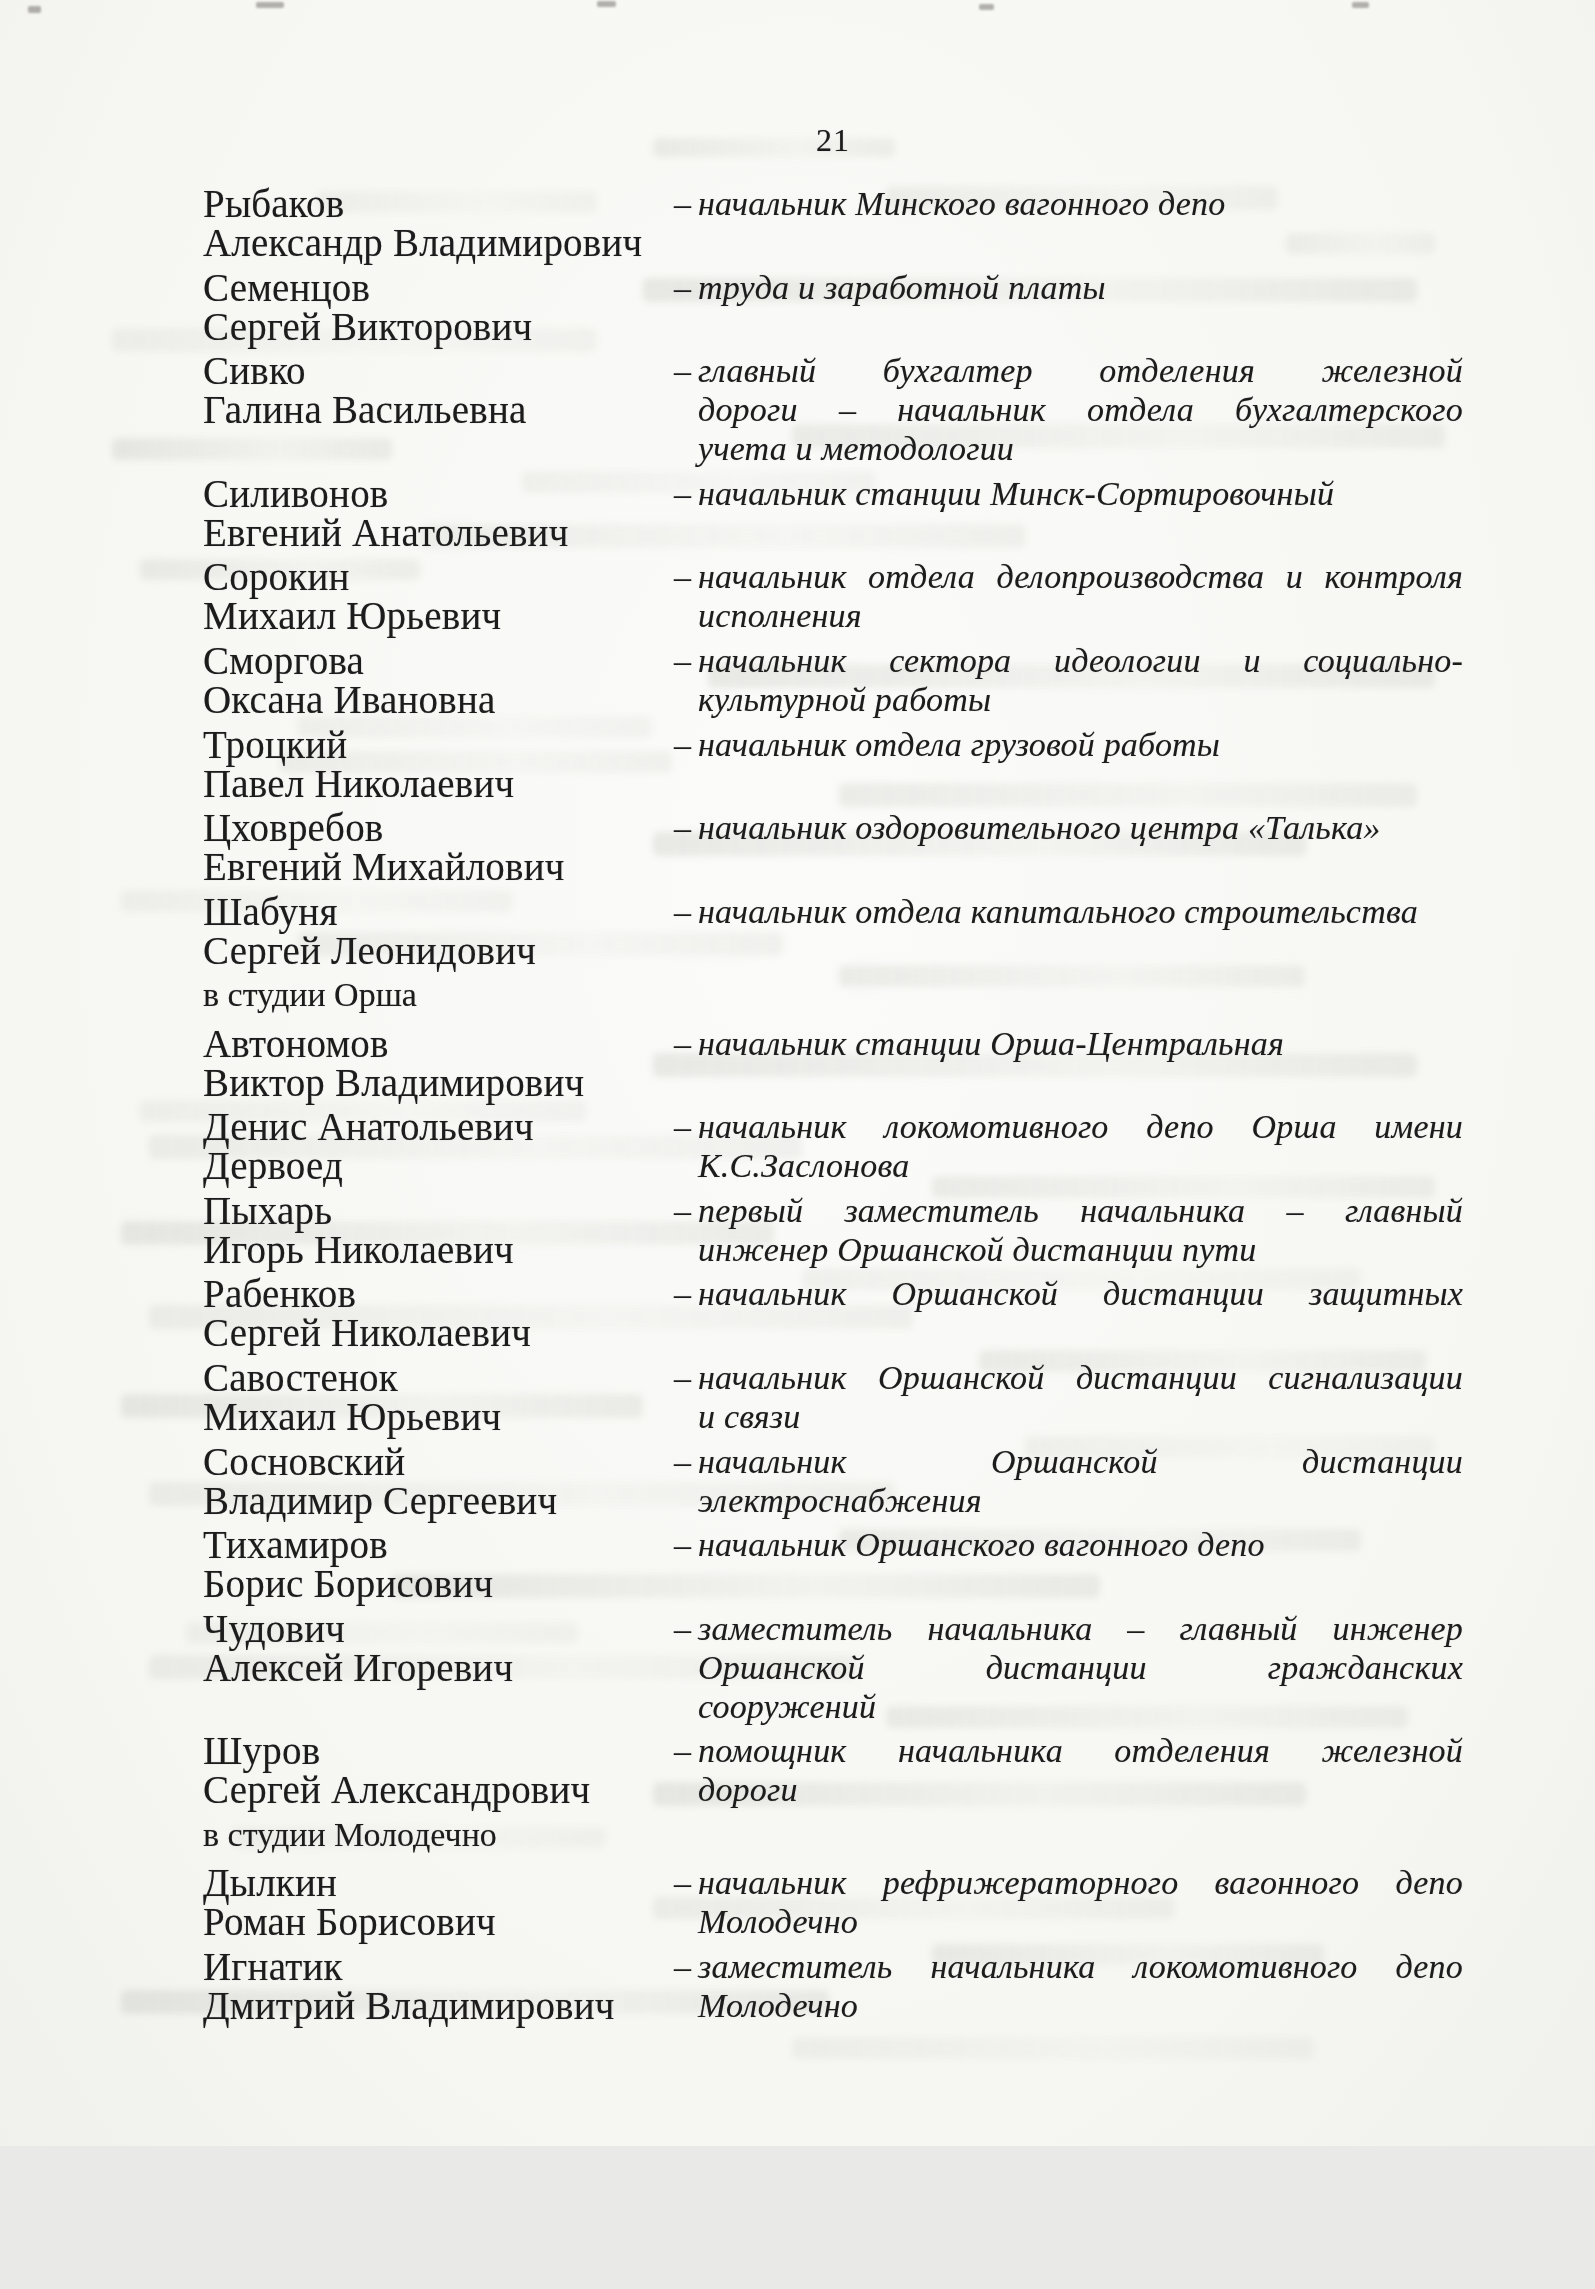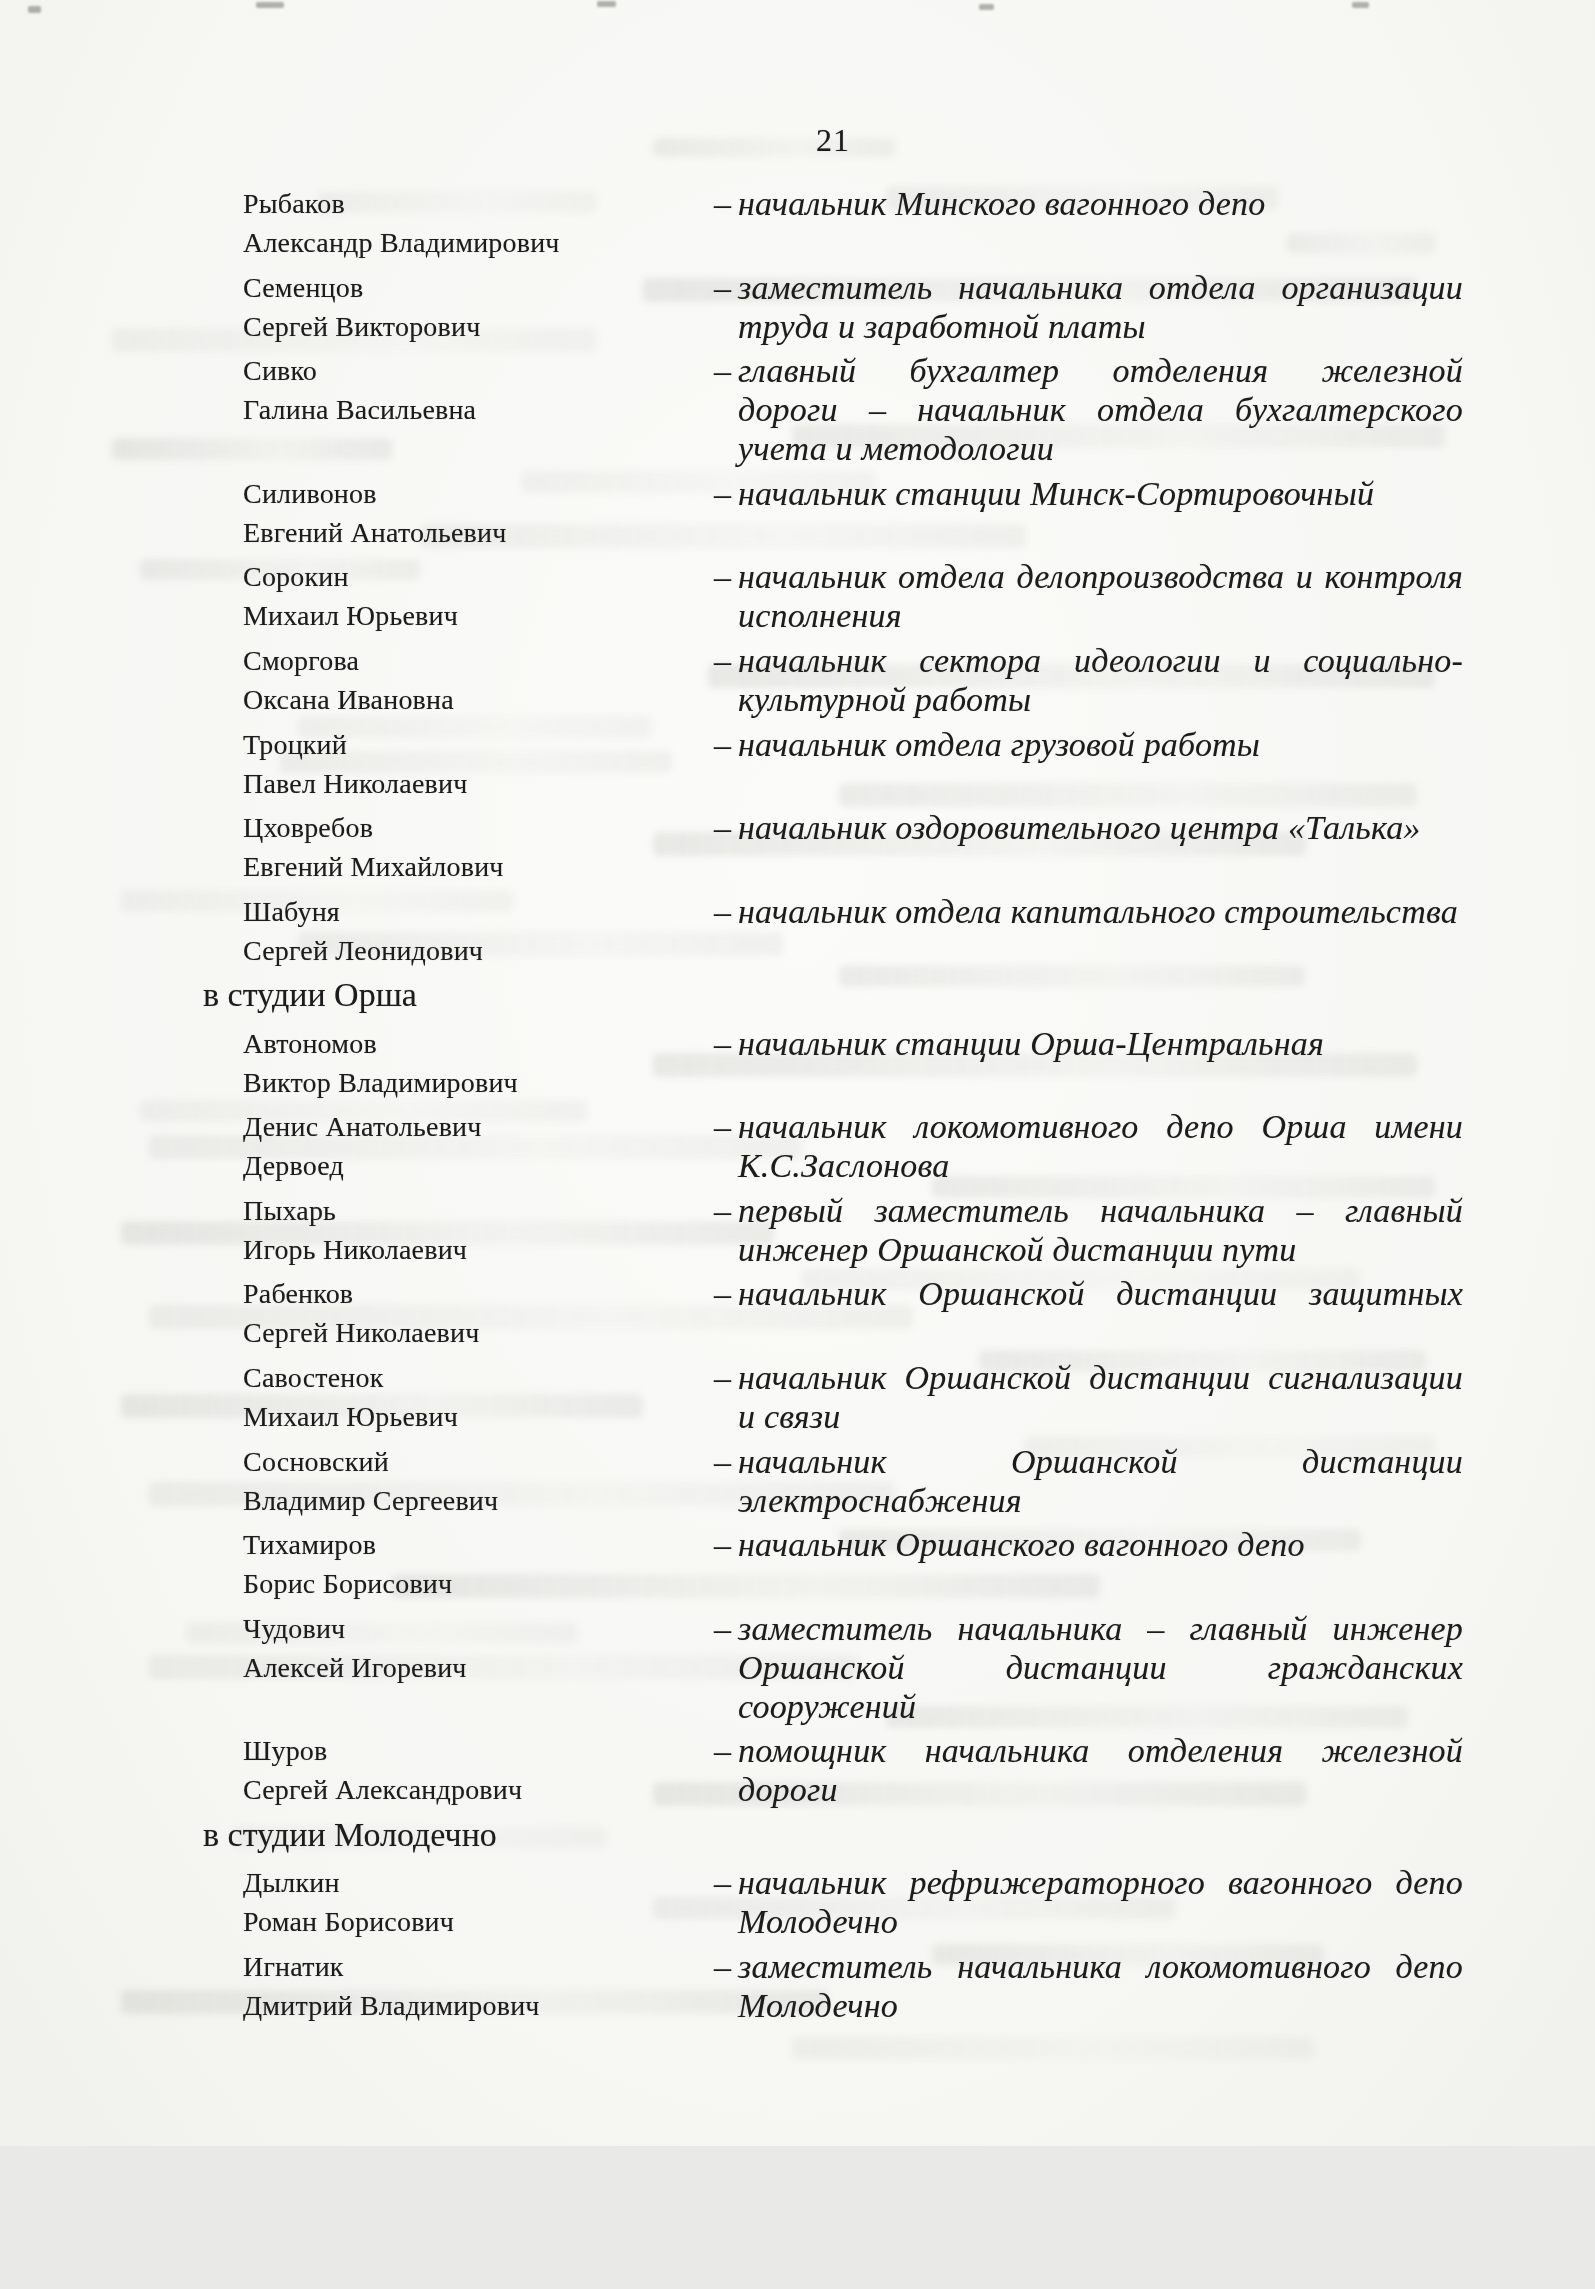--- a/index.html
+++ b/index.html
@@ -43,24 +43,23 @@
     text-shadow:0 0 0.9px rgba(25,25,25,0.4);
   }
   .entry {
     display:flex;
     margin-bottom:5.6px;
     text-shadow:0 0 0.9px rgba(25,25,25,0.35);
   }
   .names {
     flex:none;
     width:471px;
-    font-size:28px;
+    font-size:39px;
     line-height:39px;
     letter-spacing:0.2px;
-    margin-left:40px;
   }
   .position {
     flex:1;
     display:flex;
     font-size:34px;
     line-height:39px;
     letter-spacing:0.2px;
   }
   .dash { flex:none; width:24px; }
   .plines { flex:1; min-width:0;font-style:italic; }
@@ -148,21 +147,20 @@
   </div>
 
   <div class="entry">
     <div class="names">
       <div>Семенцов</div>
       <div>Сергей Викторович</div>
     </div>
     <div class="position">
       <span class="dash">–</span>
       <div class="plines">
-                  <div class="pline full">заместитель начальника отдела организации</div>
                   <div class="pline">труда и заработной платы</div>
                 </div>
     </div>
   </div>
 
   <div class="entry">
     <div class="names">
       <div>Сивко</div>
       <div>Галина Васильевна</div>
     </div>

